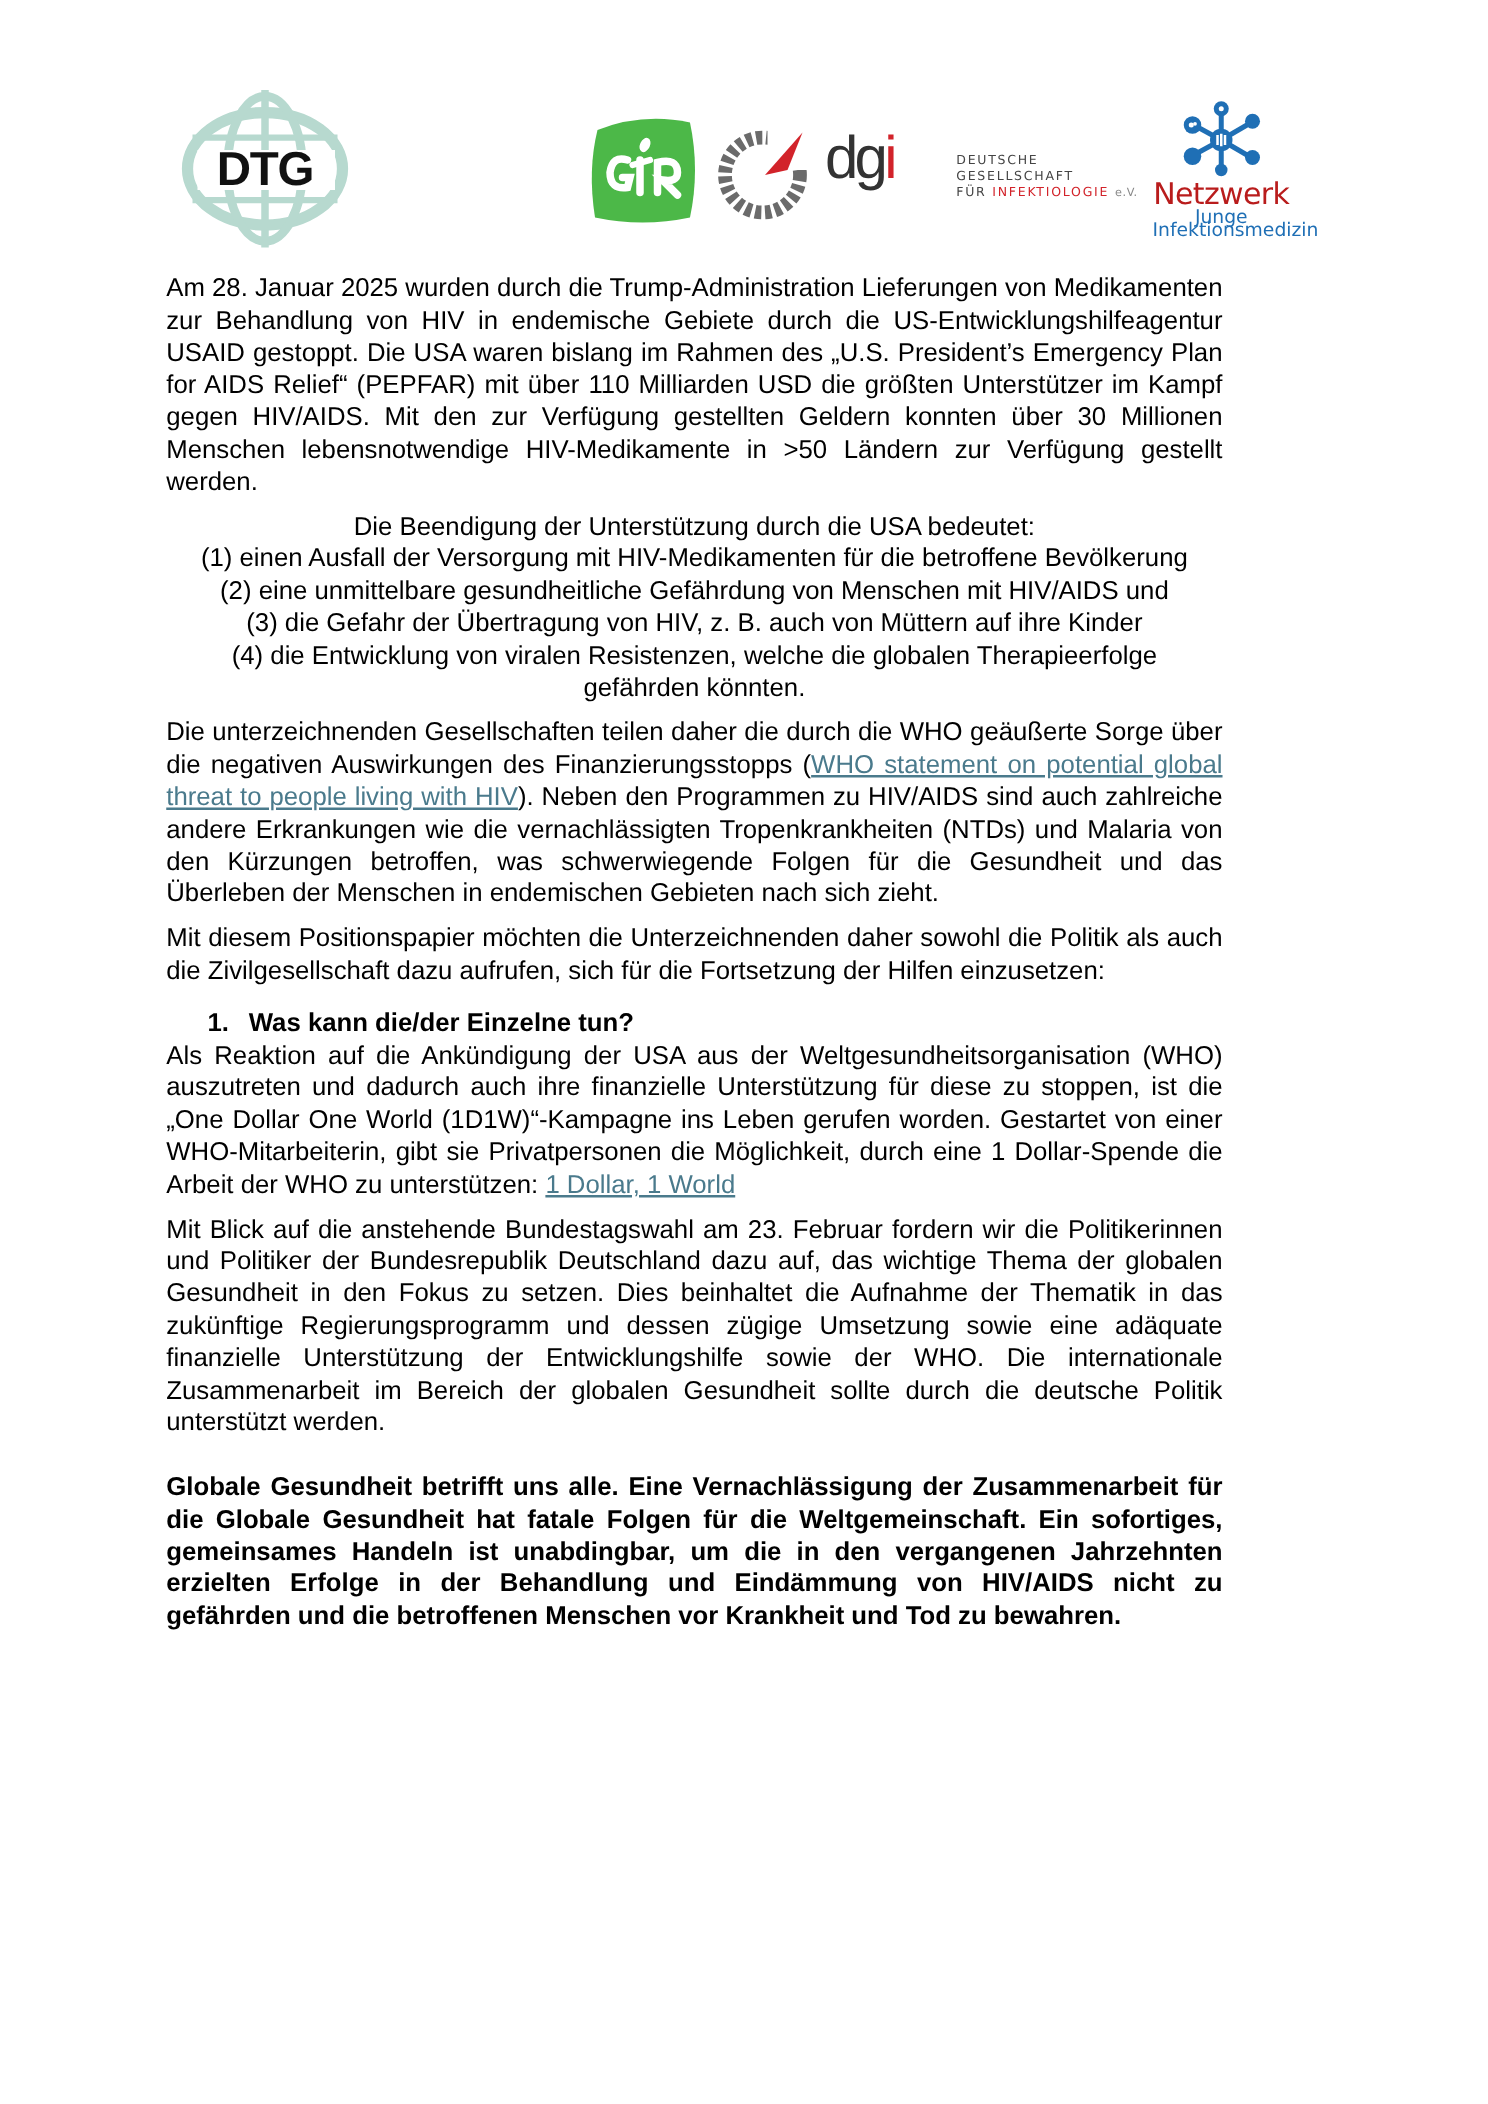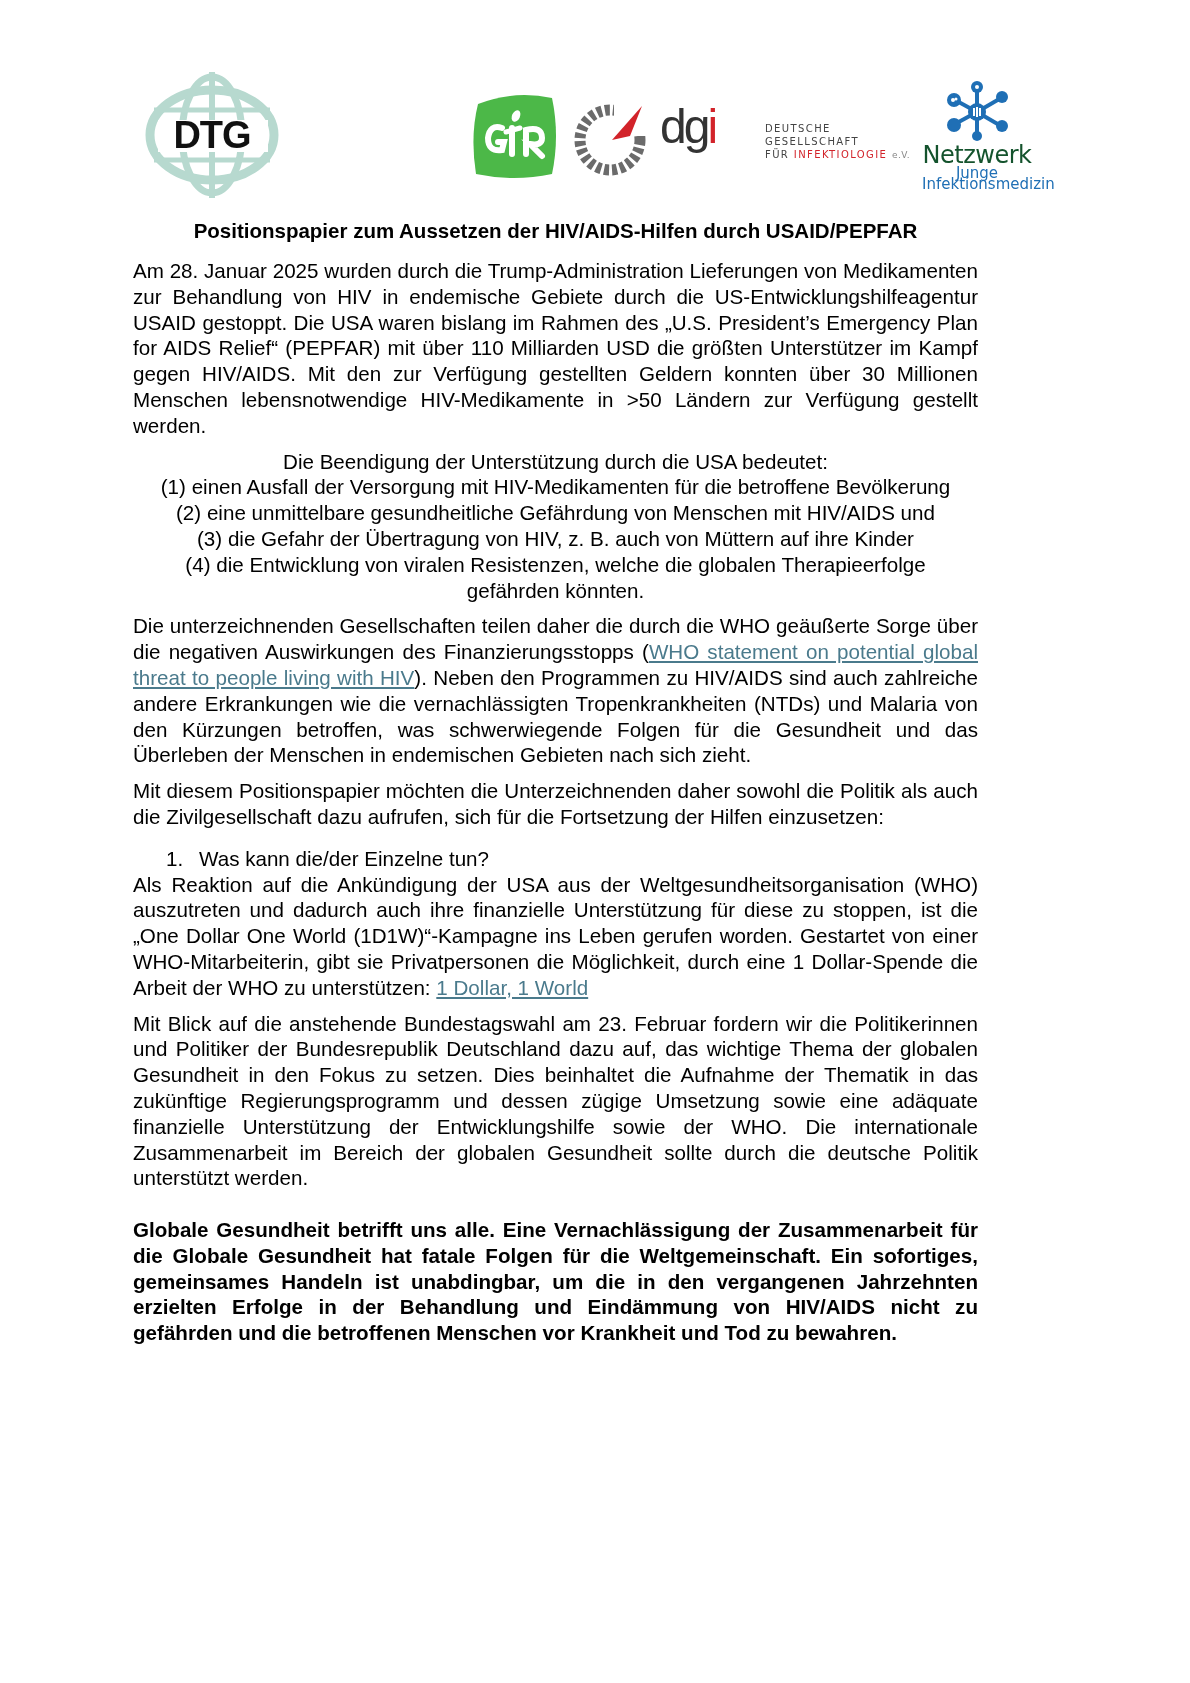--- a/index.html
+++ b/index.html
@@ -25,30 +25,30 @@
   .dgi-mark svg { width: 82px; height: 82px; }
   .dgi-word { left: 520px; top: 22px; font-family: "Liberation Sans", sans-serif; font-size: 48px; line-height: 70px; color: #333; letter-spacing: -3px; }
   .dgi-word .i { color: #d2232a; }
   .dgi-sub { left: 625px; top: 52px; font-family: "DejaVu Sans", sans-serif; font-size: 10px; line-height: 13px; letter-spacing: 1.4px; color: #444; }
   .dgi-sub .red { color: #d2232a; }
   .dgi-sub .ev { font-size: 9px; color: #888; letter-spacing: 0.5px; }
 
   
   .netz { left: 782px; top: 10px; width: 110px; height: 120px; text-align: center; }
   .netz svg { width: 72px; height: 62px; display: block; margin: 0 auto; }
-  .netz-word { font-family: "DejaVu Sans", sans-serif; font-size: 24px; line-height: 26px; color: #14532d; letter-spacing: -0.5px; }
+  .netz-word { font-family: "DejaVu Sans", sans-serif; font-size: 24px; line-height: 26px; color: #b91c1c; letter-spacing: -0.5px; }
   .netz-sub { font-family: "DejaVu Sans", sans-serif; font-size: 15px; line-height: 11px; color: #1f6fb5; }
 
   .content { position: absolute; top: 218px; left: 133px; width: 845px; font-size: 20.6px; line-height: 25.8px; }
   .title { font-weight: bold; text-align: center; font-size: 20.5px; line-height: 26px; margin-bottom: 14px; margin-left: 0; }
   p { text-align: justify; margin-bottom: 10px; }
   p.left { text-align: center; }
   .line { display: block; }
   a.link { color: #4a7a8c; text-decoration: underline; }
-  .subhead { font-weight: normal; margin-top: 16px; padding-left: 33px; }
+  .subhead { font-weight: bold; margin-top: 16px; padding-left: 33px; }
   .subhead .num { display: inline-block; width: 33px; }
   .bold-p { font-weight: bold; margin-top: 26px; }
   .no-mb { margin-bottom: 0; }
 </style>
 </head>
 <body>
 
 <div class="logos">
 
   <div class="logo dtg">
@@ -116,21 +116,20 @@
           <circle cx="12" cy="20" r="2"></circle>
           <circle cx="15" cy="19" r="1.5"></circle>
       </g>
     </svg>
     <div class="netz-word">Netzwerk</div>
     <div class="netz-sub">Junge Infektionsmedizin</div>
   </div>
 </div>
 
 <div class="content">
-  <h1 class="title">Positionspapier zum Aussetzen der HIV/AIDS-Hilfen durch USAID/PEPFAR</h1>
 
   <p>Am 28. Januar 2025 wurden durch die Trump-Administration Lieferungen von Medikamenten zur Behandlung von HIV in endemische Gebiete durch die US-Entwicklungshilfeagentur USAID gestoppt. Die USA waren bislang im Rahmen des „U.S. President’s Emergency Plan for AIDS Relief“ (PEPFAR) mit über 110 Milliarden USD die größten Unterstützer im Kampf gegen HIV/AIDS. Mit den zur Verfügung gestellten Geldern konnten über 30 Millionen Menschen lebensnotwendige HIV-Medikamente in &gt;50 Ländern zur Verfügung gestellt werden.</p>
 
   <p class="left">
     <span class="line">Die Beendigung der Unterstützung durch die USA bedeutet:</span>
     <span class="line">(1) einen Ausfall der Versorgung mit HIV-Medikamenten für die betroffene Bevölkerung</span>
     <span class="line">(2) eine unmittelbare gesundheitliche Gefährdung von Menschen mit HIV/AIDS und</span>
     <span class="line">(3) die Gefahr der Übertragung von HIV, z. B. auch von Müttern auf ihre Kinder</span>
     <span class="line">(4) die Entwicklung von viralen Resistenzen, welche die globalen Therapieerfolge</span>
     <span class="line">gefährden könnten.</span>

